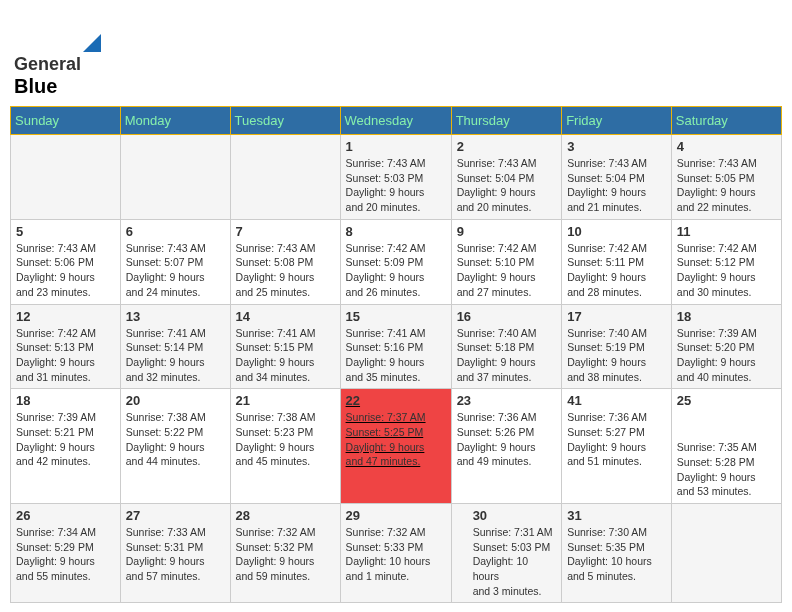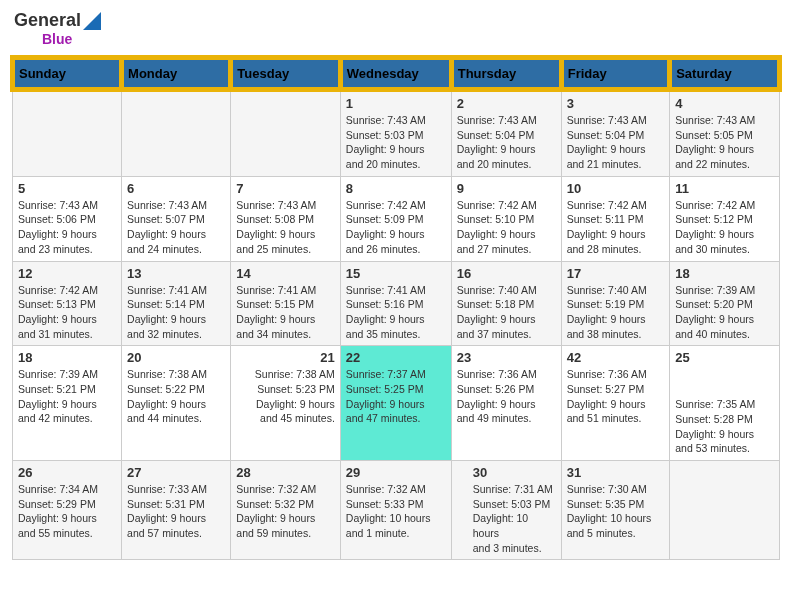--- a/index.html
+++ b/index.html
@@ -19,26 +19,26 @@
     }
     .logo {
       display: flex;
       flex-direction: column;
       align-items: flex-start;
     }
     .logo-general {
       font-size: 18px;
       font-weight: bold;
       color: #333;
+      margin-top: 44px;
     }
     .logo-blue {
-      font-size: 14px;
+      font-size: 20px;
       font-weight: bold;
-      color: #a21caf;
-      margin-left: 28px;
+      color: #000000;
     }
     .logo-row {
       display: flex;
       align-items: center;
     }
     .title-block {
       text-align: right;
     }
     .title-month {
       font-size: 32px;
@@ -49,25 +49,25 @@
       font-size: 16px;
       color: #333;
     }
     .calendar {
       width: 100%;
       border-collapse: collapse;
       border: 1px solid #aaa;
     }
     .calendar th {
       background-color: #2e6da4;
-      color: #000000;
+      color: #86efac;
       font-size: 13px;
-      font-weight: bold;
+      font-weight: normal;
       padding: 6px 4px;
-      border: 5px solid #eab308;
+      border: 1px solid #eab308;
       text-align: left;
     }
     .calendar td {
       vertical-align: top;
       border: 1px solid #ccc;
       padding: 4px 5px;
       min-height: 85px;
       width: 113px;
       background: #fff;
     }
@@ -268,43 +268,43 @@
 Daylight: 9 hours
 and 42 minutes.</div>
         </td>
         <td style="background-color: rgb(255, 255, 255);">
           <span class="day-num">20</span>
           <div class="day-info" style="white-space: pre-line;">Sunrise: 7:38 AM
 Sunset: 5:22 PM
 Daylight: 9 hours
 and 44 minutes.</div>
         </td>
-        <td style="background-color: rgb(255, 255, 255); text-align: right;">
+        <td style="background-color: rgb(255, 255, 255);">
           <span class="day-num">21</span>
           <div class="day-info" style="white-space: pre-line;">Sunrise: 7:38 AM
 Sunset: 5:23 PM
 Daylight: 9 hours
 and 45 minutes.</div>
         </td>
-        <td style="background-color: #5eead4;">
+        <td style="background-color: #ef4444; text-decoration: underline;">
           <span class="day-num">22</span>
           <div class="day-info" style="white-space: pre-line;">Sunrise: 7:37 AM
 Sunset: 5:25 PM
 Daylight: 9 hours
 and 47 minutes.</div>
         </td>
         <td style="background-color: rgb(255, 255, 255);">
           <span class="day-num">23</span>
           <div class="day-info" style="white-space: pre-line;">Sunrise: 7:36 AM
 Sunset: 5:26 PM
 Daylight: 9 hours
 and 49 minutes.</div>
         </td>
         <td style="background-color: rgb(255, 255, 255);">
-          <span class="day-num">42</span>
+          <span class="day-num">41</span>
           <div class="day-info" style="white-space: pre-line;">Sunrise: 7:36 AM
 Sunset: 5:27 PM
 Daylight: 9 hours
 and 51 minutes.</div>
         </td>
         <td style="background-color: rgb(255, 255, 255);">
           <span class="day-num">25</span>
           <div class="day-info" style="white-space: pre-line; margin-top: 32px;">Sunrise: 7:35 AM
 Sunset: 5:28 PM
 Daylight: 9 hours

